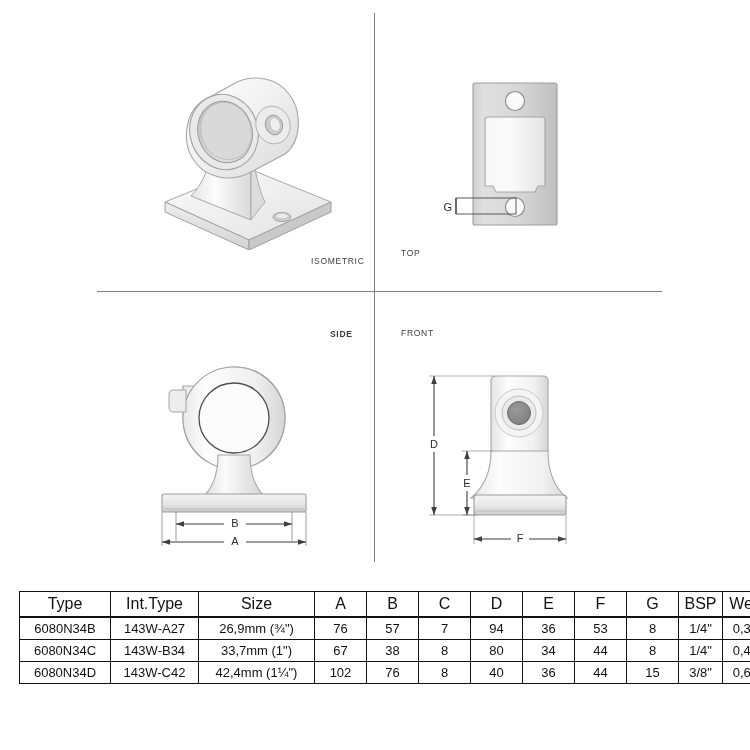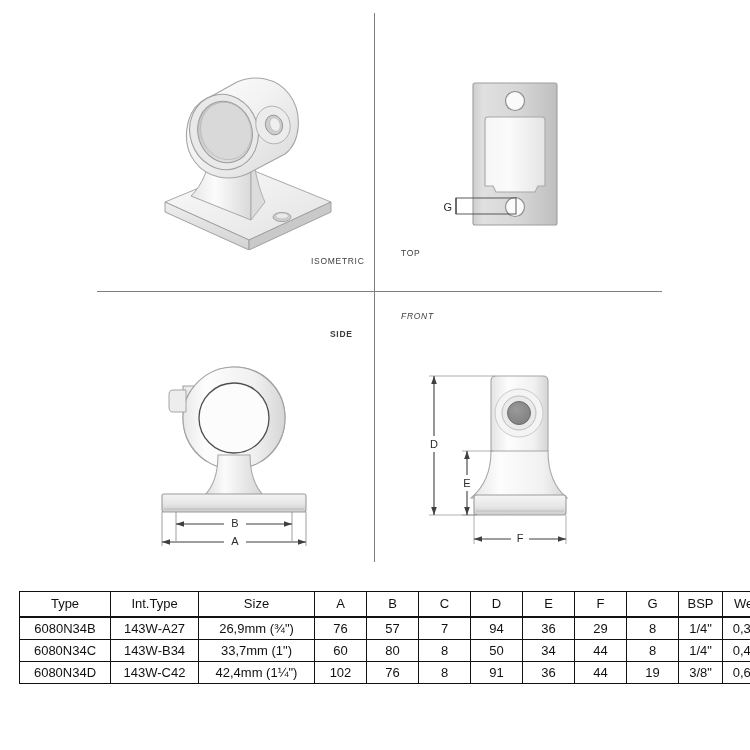--- a/index.html
+++ b/index.html
@@ -41,21 +41,21 @@
     position: absolute;
     font-size: 8.5px;
     letter-spacing: 0.7px;
     color: #3c3c3c;
     font-family: "Liberation Sans", sans-serif;
     white-space: nowrap;
   }
   #label-isometric { left: 311px; top: 256px; }
   #label-top       { left: 401px; top: 248px; }
   #label-side      { left: 330px; top: 329px; font-weight: bold; }
-  #label-front     { left: 401px; top: 311px; font-style: italic; }
+  #label-front     { left: 401px; top: 328px; }
 
   .view-svg {
     position: absolute;
   }
   #iso-view   { left: 155px; top: 50px;  width: 185px; height: 200px; }
   #top-view   { left: 430px; top: 70px;  width: 170px; height: 170px; }
   #side-view  { left: 150px; top: 360px; width: 180px; height: 190px; }
   #front-view { left: 415px; top: 358px; width: 195px; height: 195px; }
 
   .dimlabel {
@@ -83,21 +83,21 @@
     text-align: center;
     font-family: "Liberation Sans", sans-serif;
     color: #111111;
     padding: 0;
     height: 21px;
     line-height: 21px;
     white-space: nowrap;
     font-weight: normal;
   }
   table#spec-table th {
-    font-size: 13px;
+    font-size: 16px;
     height: 24px;
     line-height: 24px;
   }
   table#spec-table td {
     font-size: 13px;
   }
   table#spec-table thead tr th { border-bottom-width: 2px; }
   #spec-table .col-type   { width: 91px; }
   #spec-table .col-code   { width: 88px; }
   #spec-table .col-size   { width: 116px; }
@@ -364,50 +364,50 @@
       <tbody>
         <tr>
           <td>6080N34B</td>
           <td>143W-A27</td>
           <td>26,9mm (¾")</td>
           <td>76</td>
           <td>57</td>
           <td>7</td>
           <td>94</td>
           <td>36</td>
-          <td>29</td>
+          <td>53</td>
           <td>8</td>
           <td>1/4"</td>
           <td>0,38 kg</td>
         </tr>
         <tr>
           <td>6080N34C</td>
           <td>143W-B34</td>
           <td>33,7mm (1")</td>
-          <td>60</td>
+          <td>67</td>
+          <td>38</td>
+          <td>8</td>
           <td>80</td>
-          <td>8</td>
-          <td>50</td>
           <td>34</td>
           <td>44</td>
           <td>8</td>
           <td>1/4"</td>
           <td>0,41 kg</td>
         </tr>
         <tr>
           <td>6080N34D</td>
           <td>143W-C42</td>
           <td>42,4mm (1¼")</td>
           <td>102</td>
           <td>76</td>
           <td>8</td>
-          <td>91</td>
+          <td>40</td>
           <td>36</td>
           <td>44</td>
-          <td>19</td>
+          <td>15</td>
           <td>3/8"</td>
           <td>0,65 kg</td>
         </tr>
       </tbody>
     </table>
   </div>
 
 </div>
 
 </body></html>

